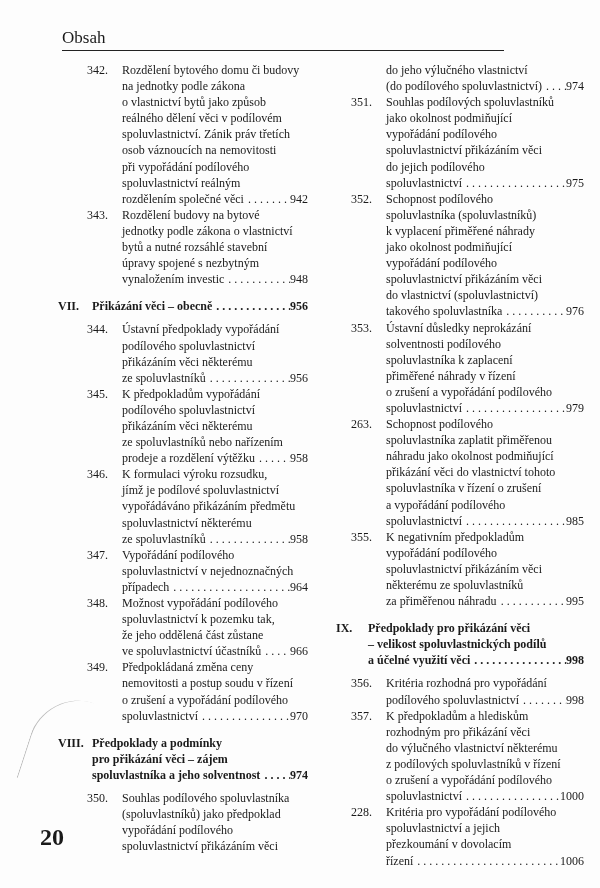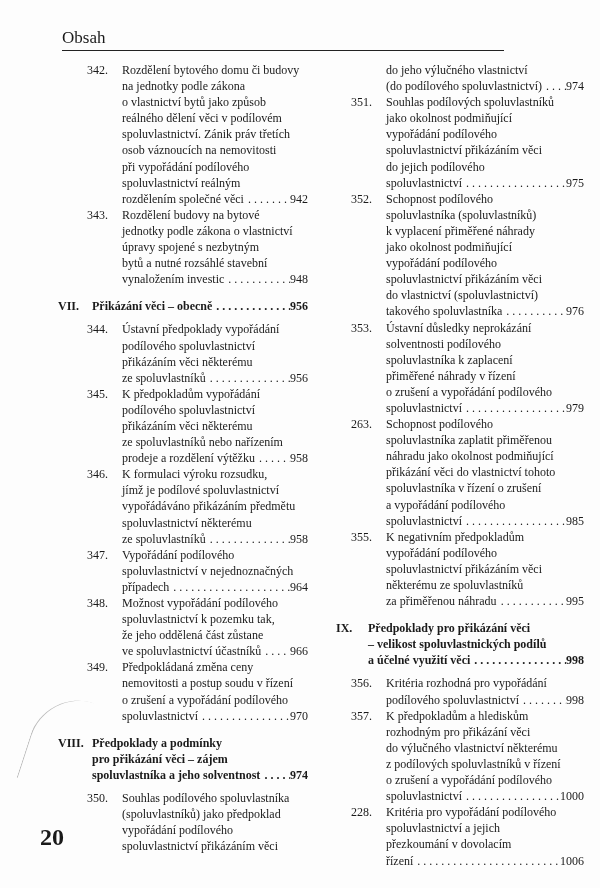--- a/index.html
+++ b/index.html
@@ -63,22 +63,22 @@
           <span class="dots"></span>
           <span class="pg">942</span>
         </div>
       </div>
     </div>
     <div class="entry">
       <span class="num">343.</span>
       <div class="text">
         <div class="dl">Rozdělení budovy na bytové</div>
         <div class="dl">jednotky podle zákona o vlastnictví</div>
+        <div class="dl">bytů a nutné rozsáhlé stavební</div>
         <div class="dl">úpravy spojené s nezbytným</div>
-        <div class="dl">bytů a nutné rozsáhlé stavební</div>
         <div class="line">
           <span class="t">vynaložením investic</span>
           <span class="dots"></span>
           <span class="pg">948</span>
         </div>
       </div>
     </div>
     <div class="chapter">
       <span class="num">VII.</span>
       <div class="text">

